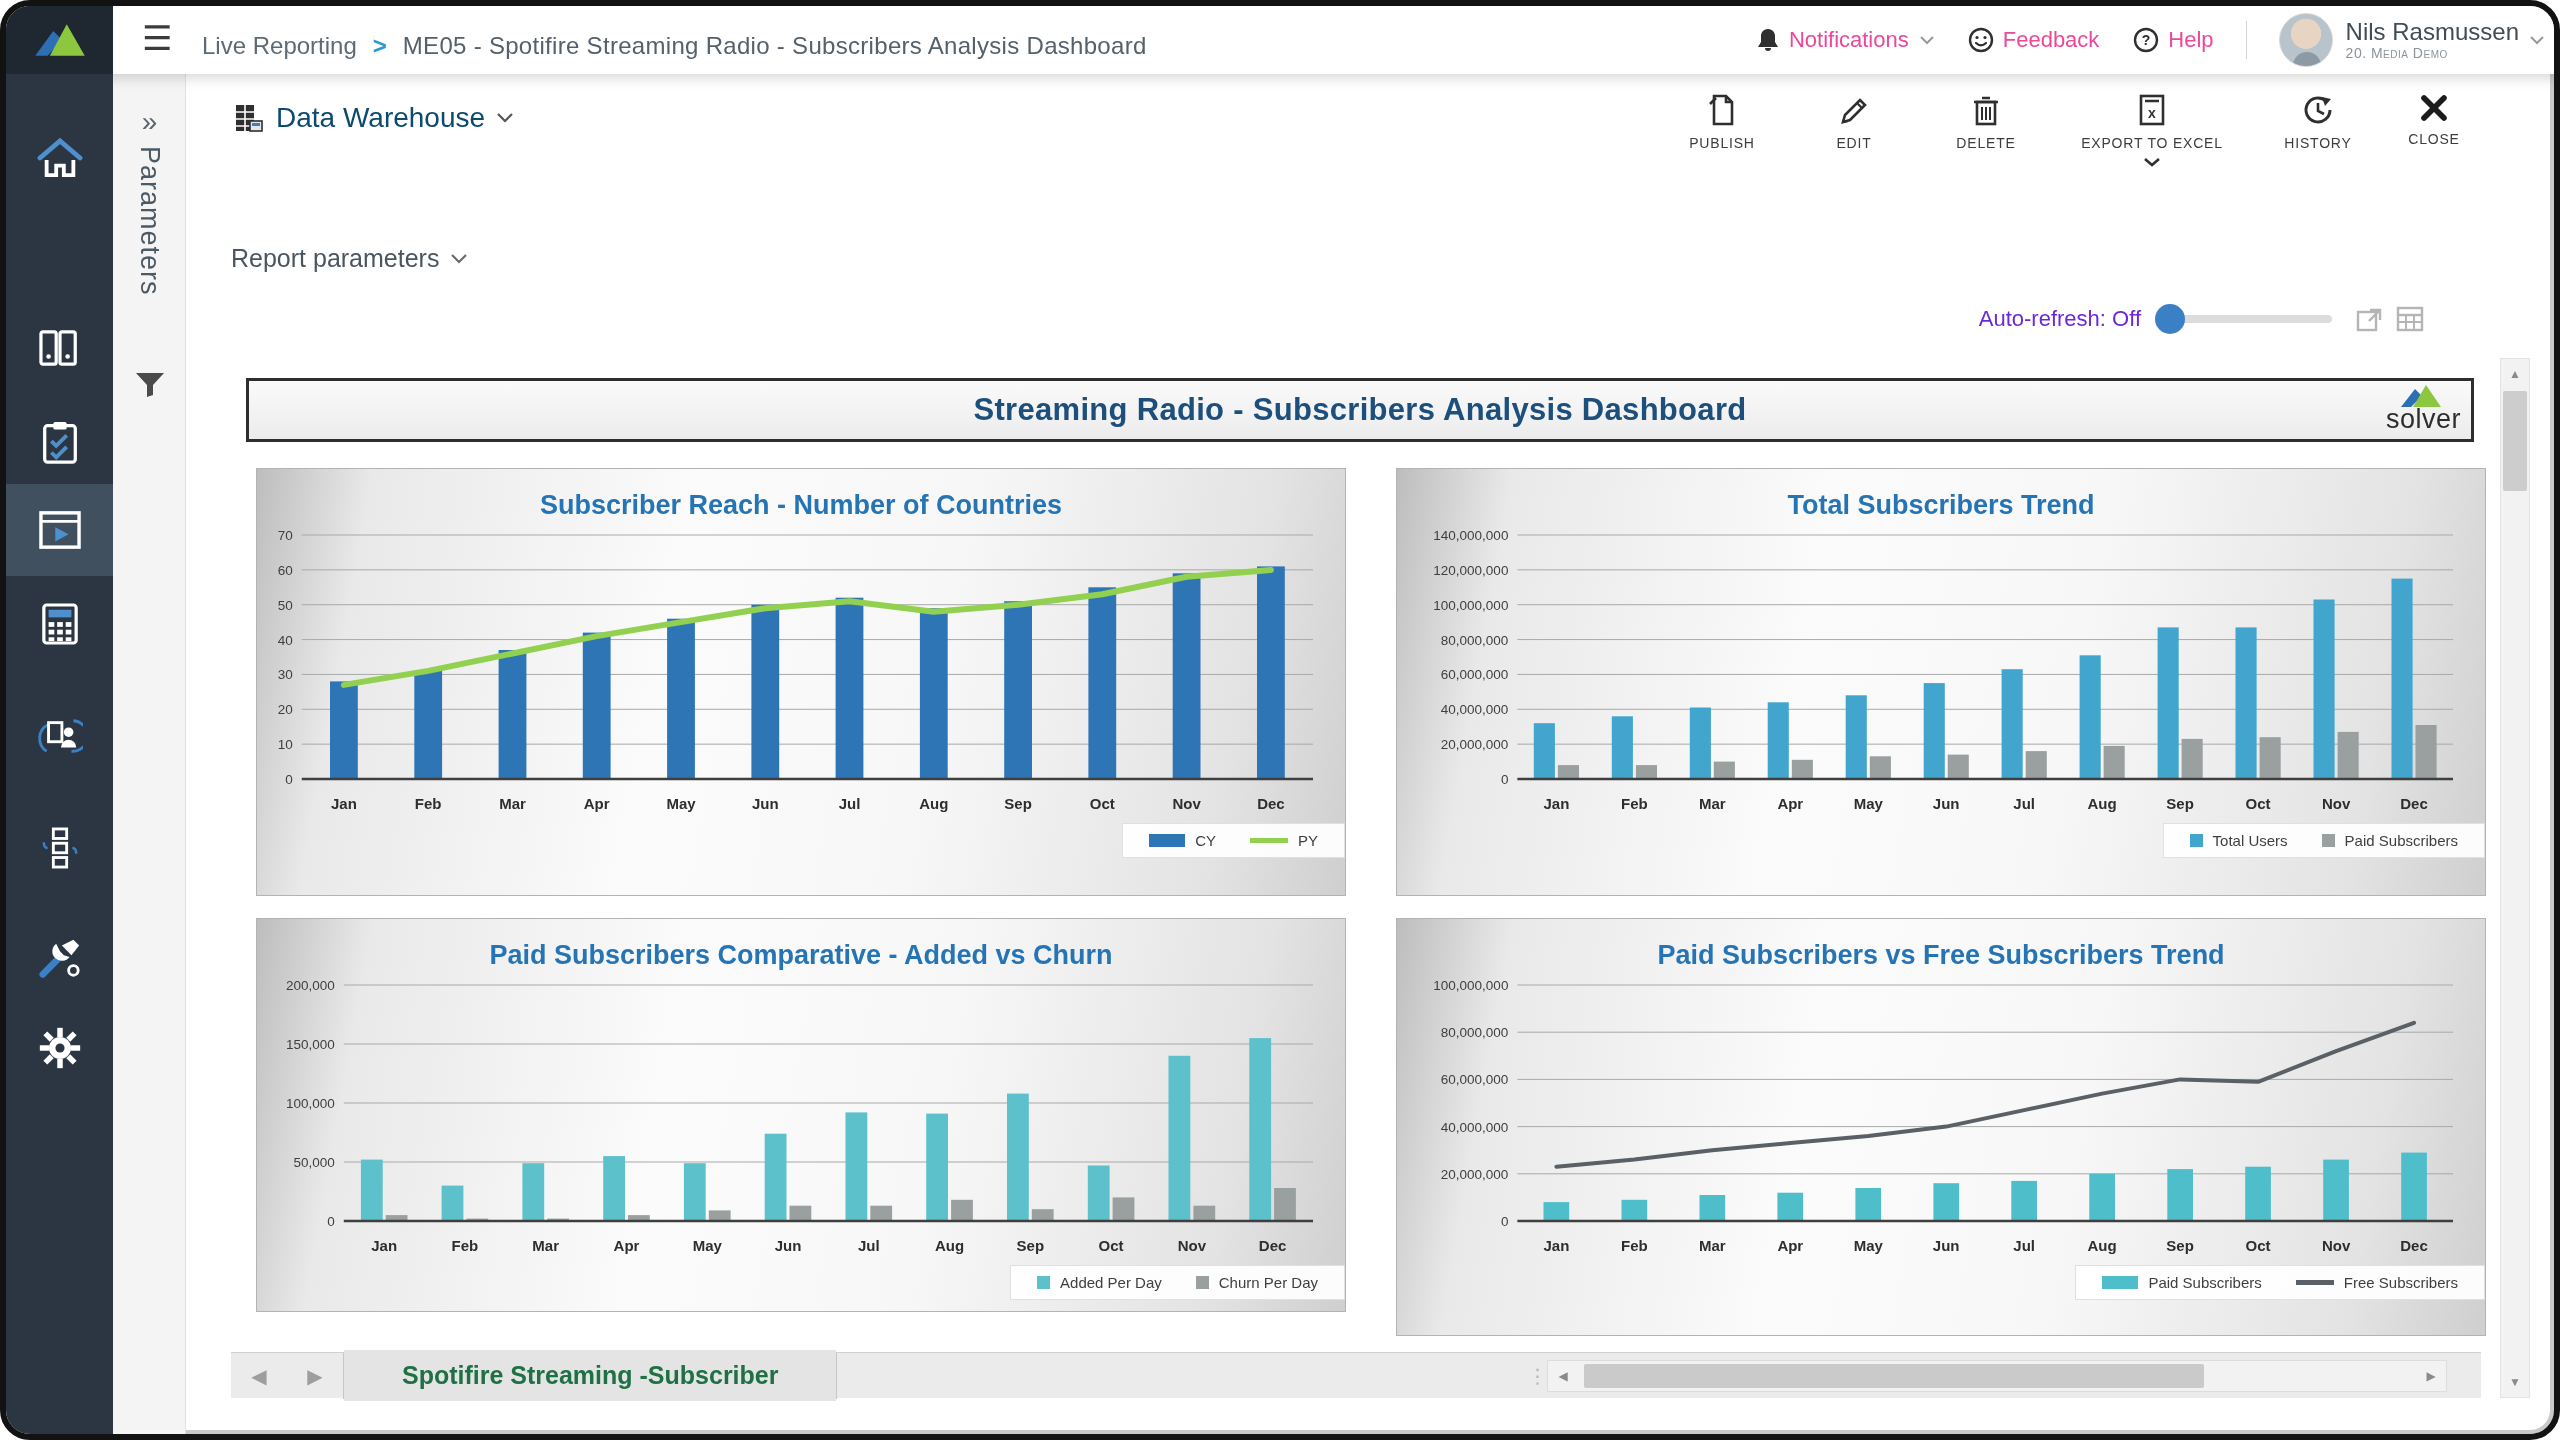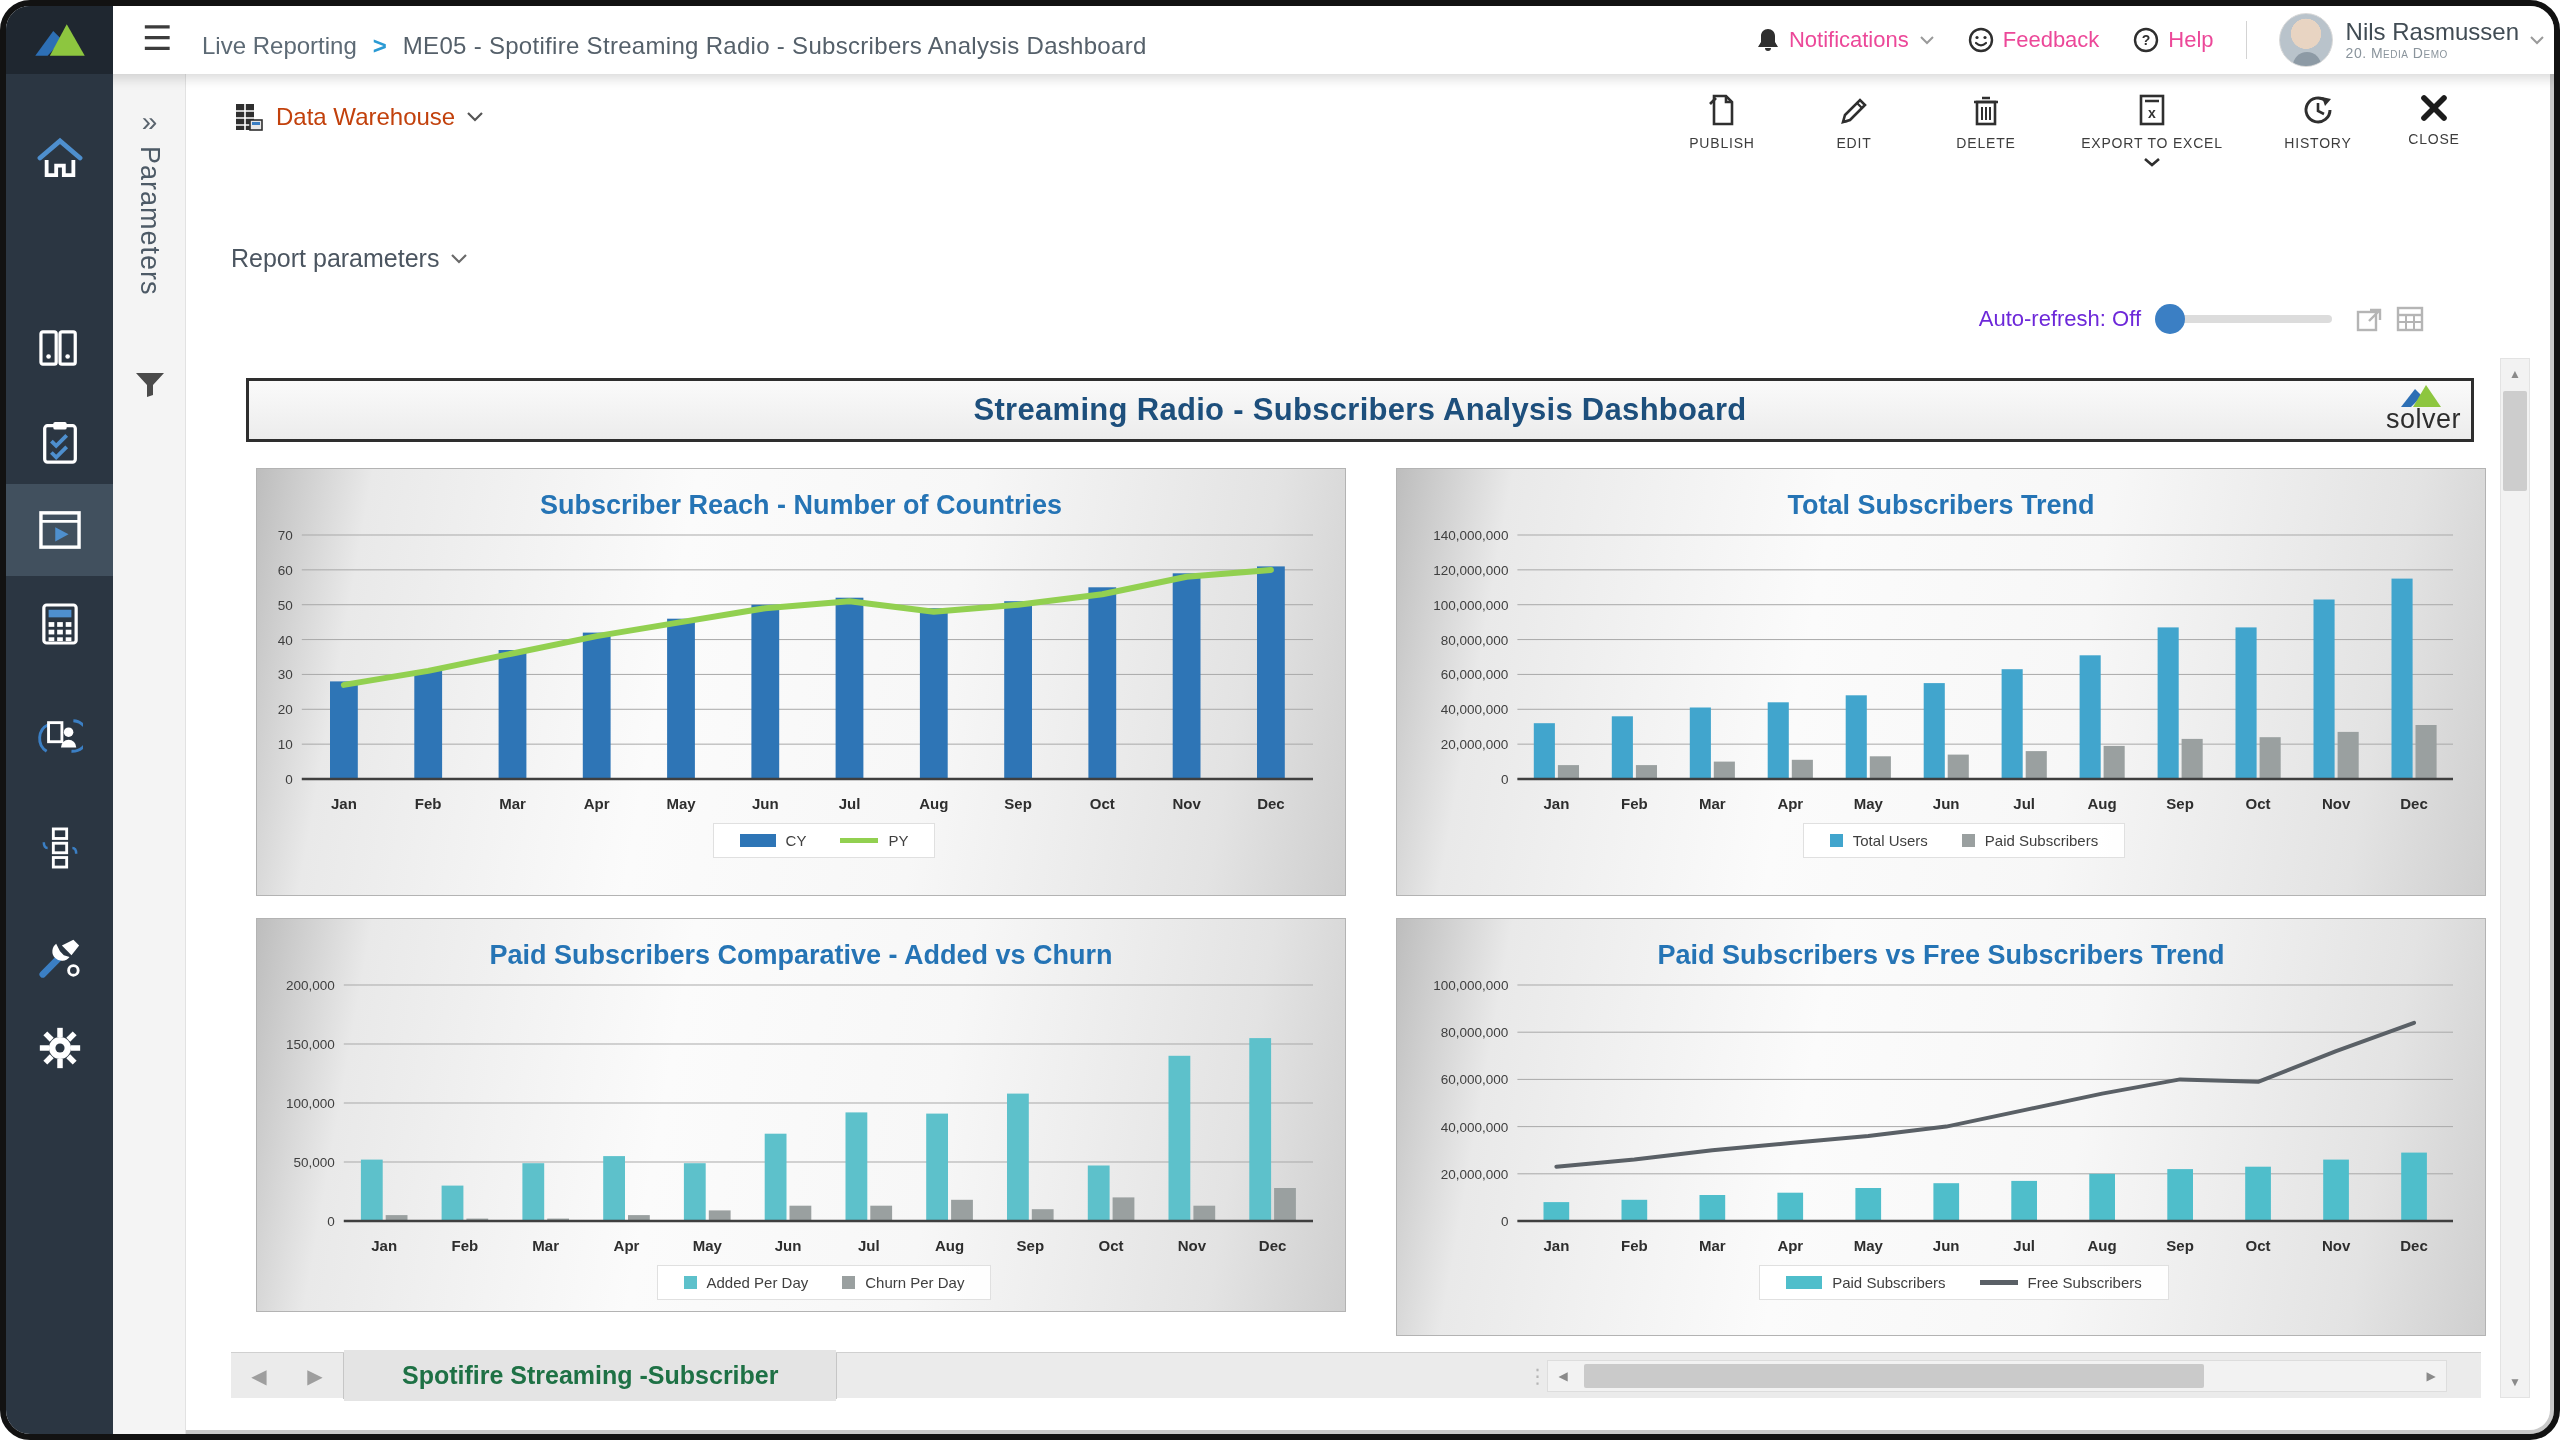--- a/index.html
+++ b/index.html
@@ -33,21 +33,21 @@
   .rail-item.active { background:#41505e; }
 
   
   .pstrip { position:absolute; left:107px; top:68px; width:73px; height:calc(100% - 68px); background:#f4f4f4; border-right:1px solid #e2e2e2; z-index:30; }
   .pstrip .expand { position:absolute; top:32px; left:0; width:73px; text-align:center; font-size:28px; color:#5a646e; cursor:pointer; }
   .pstrip .ptitle { position:absolute; top:72px; left:50%; transform:translateX(-50%) ; writing-mode:vertical-rl; font-size:27px; color:#4d5a66; letter-spacing:1px; }
   .pstrip .pfilter { position:absolute; top:298px; left:0; width:73px; display:flex; justify-content:center; cursor:pointer; }
 
   
   .datasource { position:absolute; left:228px; top:96px; display:flex; align-items:center; gap:12px; cursor:pointer; z-index:20;}
-  .datasource .ds-label { font-size:24px; color:#c2410c; }
+  .datasource .ds-label { font-size:28px; color:#0c4a6e; }
   .actions { position:absolute; right:70px; top:88px; display:flex; gap:0; z-index:20; }
   .action { width:132px; display:flex; flex-direction:column; align-items:center; gap:9px; cursor:pointer; }
   .action .alabel { font-size:14px; letter-spacing:.8px; color:#3d3d3d; white-space:nowrap; }
   .action .sub-chev { margin-top:-2px; }
 
   
   .report-params { position:absolute; left:225px; top:238px; display:flex; align-items:center; gap:12px; font-size:25px; color:#4b5560; cursor:pointer; z-index:20;}
   .autorefresh { position:absolute; right:130px; top:300px; display:flex; align-items:center; gap:16px; z-index:20;}
   .ar-label { font-size:22px; color:#6d28d9; }
   .ar-slider { position:relative; width:175px; height:8px; background:#dcdcdc; border-radius:4px; cursor:pointer; }
@@ -64,21 +64,21 @@
   .panel { position:absolute; width:1090px; border:1px solid #b3b3b3;
            background:linear-gradient(100deg,#bdbdbd 0%, #e9e9e9 10%, #fbfbfb 38%, #f7f7f7 62%, #e3e3e3 88%, #cfcfcf 100%); }
   .p1 { left:250px;  top:462px;  height:428px; }
   .p2 { left:1390px; top:462px;  height:428px; }
   .p3 { left:250px;  top:912px;  height:394px; }
   .p4 { left:1390px; top:912px;  height:418px; }
   .chart-title { height:52px; display:flex; align-items:flex-end; justify-content:center; font-size:27px; font-weight:bold; color:#2574b5; }
   .chart-svg { display:block; margin-top:2px; }
   .ytick { font-size:13.5px; fill:#3f3f3f; font-family:"Liberation Sans",sans-serif; }
   .xtick { font-size:15px; font-weight:bold; fill:#2e2e2e; font-family:"Liberation Sans",sans-serif; }
-  .legend { display:flex; justify-content:center;padding-left:46px; }
+  .legend { display:flex; justify-content:flex-end;padding-left:46px; }
   .legend-box { display:flex; align-items:center; gap:34px; background:rgba(255,255,255,.92); border:1px solid #e0e0e0; padding:8px 26px; }
   .legend-item { display:flex; align-items:center; gap:10px; font-size:15px; color:#3f3f3f; }
   .sw { display:inline-block; }
 
   
   .vscroll { position:absolute; right:24px; top:352px; width:30px; height:1040px; background:#f2f2f2; border:1px solid #e3e3e3; z-index:15;}
   .vscroll .arr { width:28px; height:30px; display:flex; align-items:center; justify-content:center; font-size:12px; color:#8a8a8a; cursor:pointer;}
   .vscroll .thumb { position:absolute; top:32px; left:2px; width:24px; height:100px; background:#cdcdcd; border-radius:2px; cursor:pointer;}
   .vscroll .arr.bottom { position:absolute; bottom:0; }
   .tabrow { position:absolute; left:225px; top:1346px; width:2250px; height:46px; background:#ebebeb; border-top:1px solid #d0d0d0; z-index:14; display:flex; align-items:center; }

